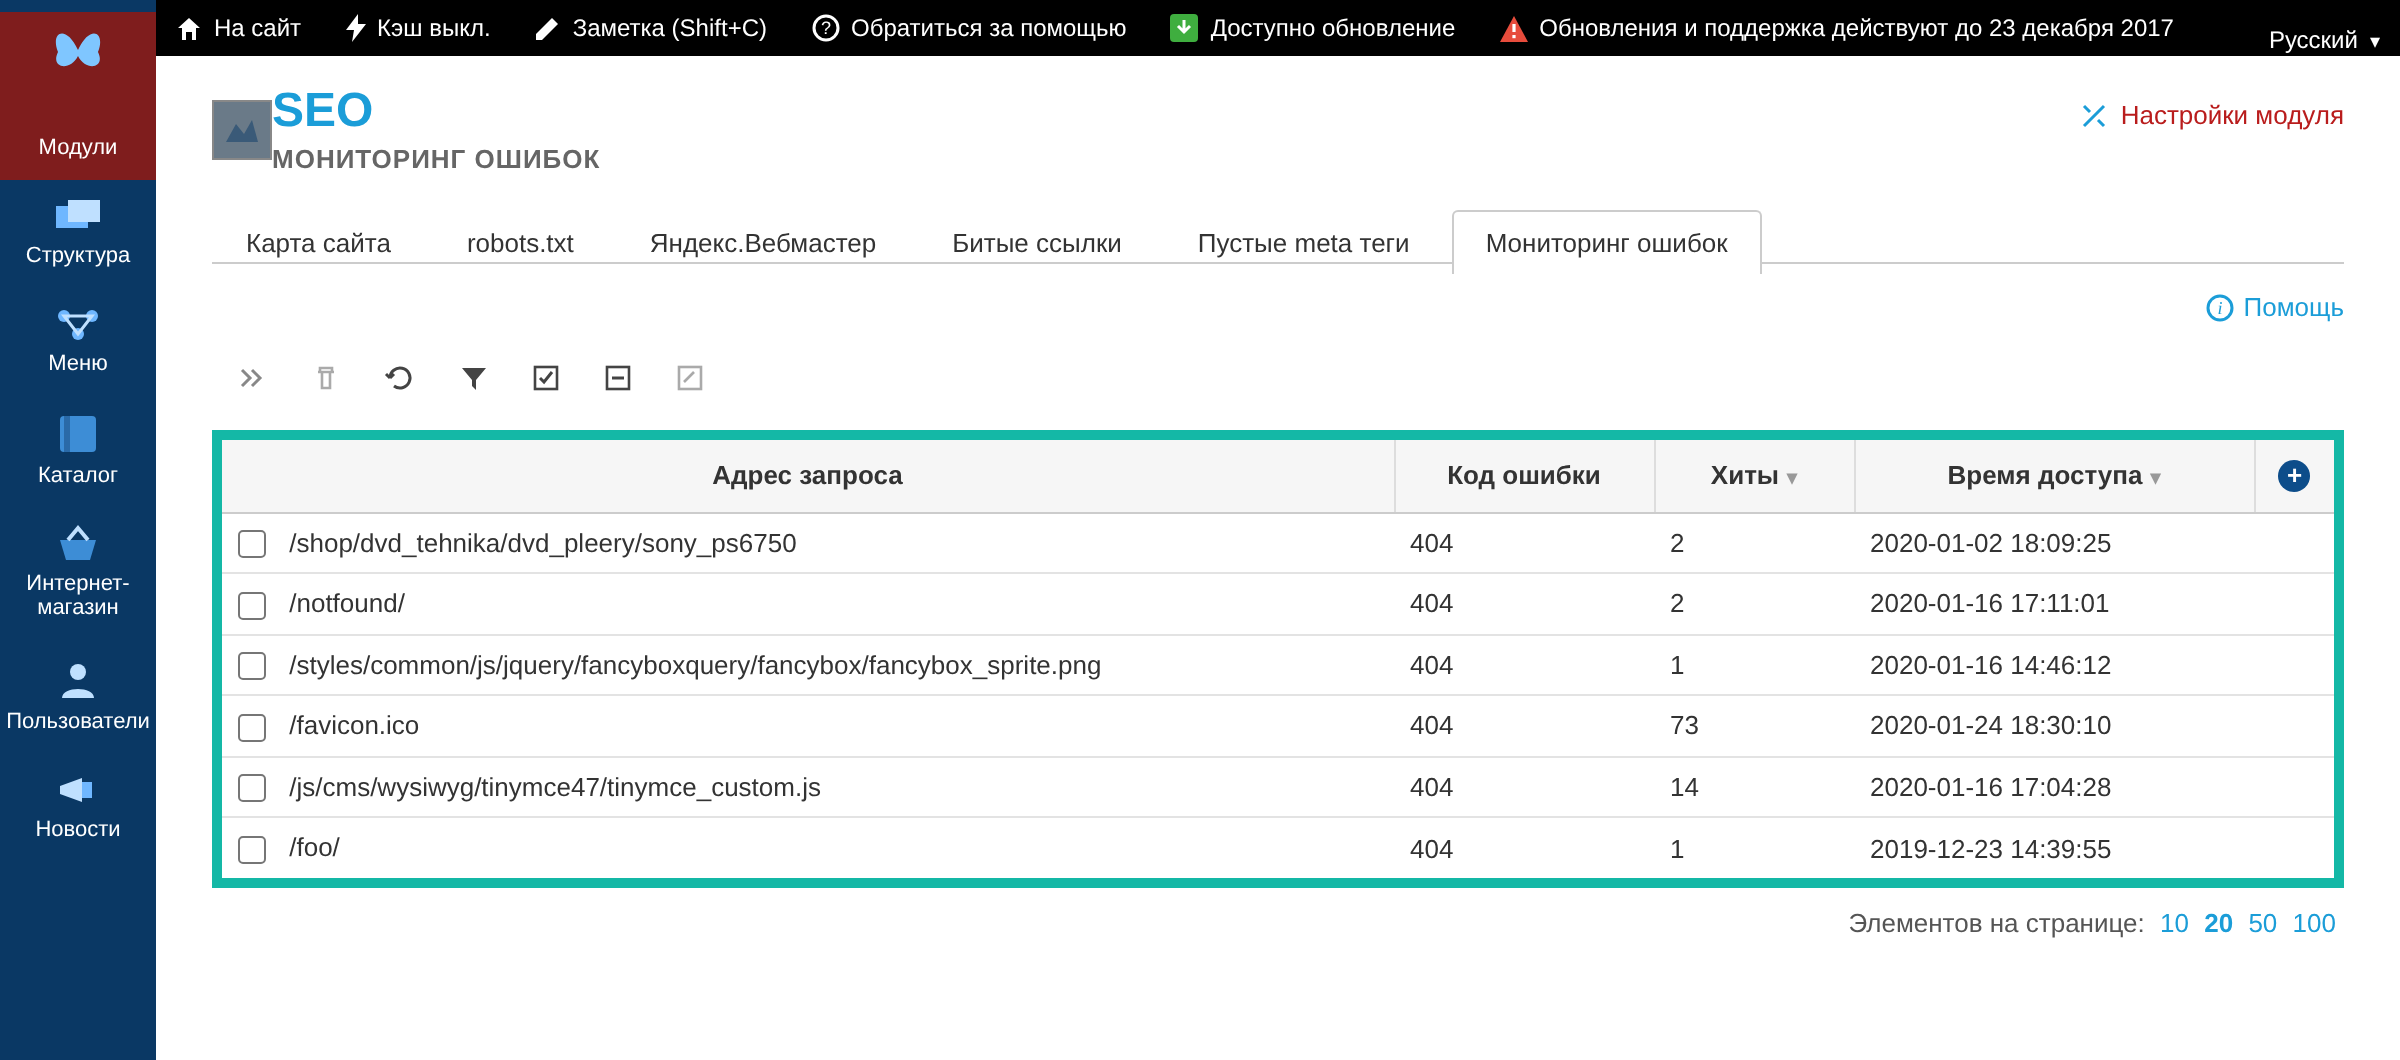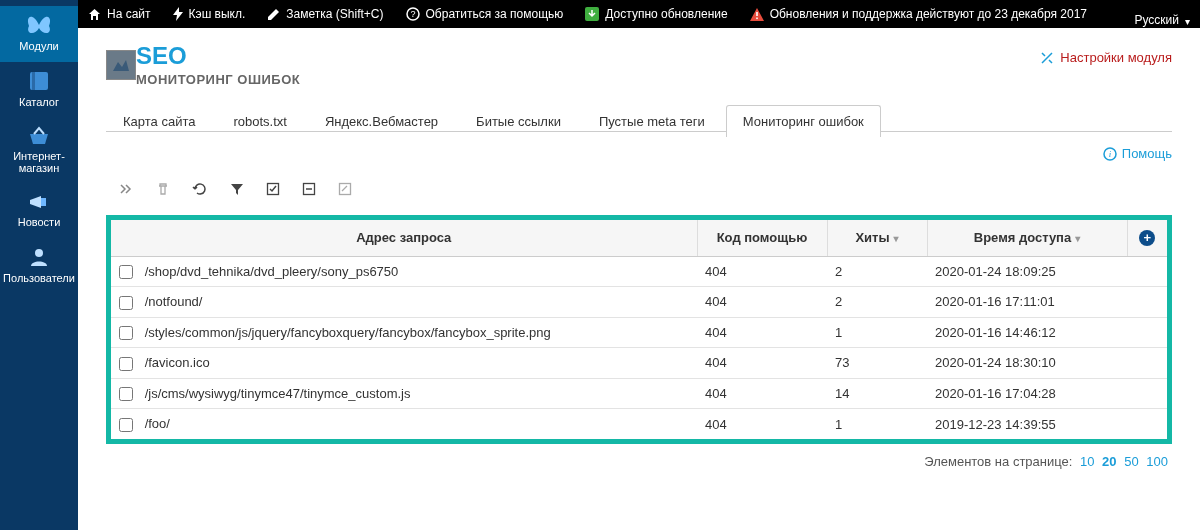--- a/index.html
+++ b/index.html
@@ -24,21 +24,21 @@
 }
 .sidebar-item {
   width: 100%;
   display: flex;
   flex-direction: column;
   align-items: center;
   padding: 8px 0 10px;
   cursor: pointer;
   font-size: 11px;
 }
-.sidebar-item.active { background: #0369a1; }
+.sidebar-item.active { background: #7f1d1d; gap: 28px; }
 .sidebar-item .icon { margin-bottom: 4px; }
 .sidebar-item span { text-align: center; line-height: 1.1; }
 .main { flex: 1; display: flex; flex-direction: column; }
 .topbar {
   background: #000;
   color: #fff;
   height: 28px;
   display: flex;
   align-items: center;
   padding: 0 10px;
@@ -106,54 +106,74 @@
     <div class="sidebar-item active">
       <span class="icon">
         <svg width="28" height="22" viewBox="0 0 28 22">
             <path fill="#7fc6ff" d="M14 11 C8 -2 0 2 4 12 C0 20 10 22 14 14 C18 22 28 20 24 12 C28 2 20 -2 14 11 Z"></path>
           </svg>
       </span>
       <span>Модули</span>
     </div>
     <div class="sidebar-item">
       <span class="icon">
+        <svg width="26" height="20" viewBox="0 0 26 20">
+            <rect x="2" y="5" width="16" height="11" fill="#6fb7ff"></rect>
+            <rect x="8" y="2" width="16" height="11" fill="#bfe0ff"></rect>
+          </svg>
+      </span>
+      <span>Структура</span>
+    </div>
+    <div class="sidebar-item">
+      <span class="icon">
+        <svg width="26" height="20" viewBox="0 0 26 20">
+            <circle cx="6" cy="6" r="3" fill="#6fb7ff"></circle>
+            <circle cx="20" cy="6" r="3" fill="#6fb7ff"></circle>
+            <circle cx="13" cy="15" r="3" fill="#6fb7ff"></circle>
+            <path stroke="#bfe0ff" stroke-width="1.5" fill="none" d="M6 6 L20 6 L13 15 Z"></path>
+          </svg>
+      </span>
+      <span>Меню</span>
+    </div>
+    <div class="sidebar-item">
+      <span class="icon">
         <svg width="24" height="22" viewBox="0 0 24 22">
             <rect x="3" y="2" width="18" height="18" rx="2" fill="#3d8dd6"></rect>
             <rect x="5" y="2" width="3" height="18" fill="#2a6aa8"></rect>
           </svg>
       </span>
       <span>Каталог</span>
     </div>
     <div class="sidebar-item">
       <span class="icon">
         <svg width="26" height="20" viewBox="0 0 26 20">
             <path d="M4 8 L22 8 L19 18 L7 18 Z" fill="#3d8dd6"></path>
             <path d="M8 8 L13 2 L18 8" stroke="#bfe0ff" stroke-width="2" fill="none"></path>
           </svg>
       </span>
       <span style="white-space:pre-line">Интернет-
 магазин</span>
     </div>
     <div class="sidebar-item">
       <span class="icon">
+        <svg width="22" height="22" viewBox="0 0 22 22">
+            <circle cx="11" cy="7" r="4" fill="#bfe0ff"></circle>
+            <path d="M3 20 C3 14 19 14 19 20 Z" fill="#bfe0ff"></path>
+          </svg>
+      </span>
+      <span>Пользователи</span>
+    </div>
+    <div class="sidebar-item">
+      <span class="icon">
         <svg width="24" height="20" viewBox="0 0 24 20">
             <path d="M3 8 L14 4 L14 16 L3 12 Z" fill="#bfe0ff"></path>
             <rect x="14" y="6" width="5" height="8" fill="#6fb7ff"></rect>
           </svg>
       </span>
       <span>Новости</span>
-    </div>
-    <div class="sidebar-item">
-      <span class="icon">
-        <svg width="22" height="22" viewBox="0 0 22 22">
-            <circle cx="11" cy="7" r="4" fill="#bfe0ff"></circle>
-            <path d="M3 20 C3 14 19 14 19 20 Z" fill="#bfe0ff"></path>
-          </svg>
-      </span>
-      <span>Пользователи</span>
     </div>
   </div>
 
   <div class="main">
 
     <div class="topbar">
       <div class="item">
         <span class="icon">
           <svg width="13" height="13" viewBox="0 0 13 13">
               <path fill="#fff" d="M6.5 1 L12 6 H10 V12 H8 V8 H5 V12 H3 V6 H1 Z"></path>
@@ -296,32 +316,32 @@
               <path stroke="#aaa" stroke-width="1.3" d="M4 9 L9 4"></path>
             </svg>
         </button>
       </div>
 
       <div class="table-wrap">
         <table>
           <thead>
             <tr>
               <th>Адрес запроса</th>
-              <th style="width:130px">Код помощью</th>
+              <th style="width:130px">Код ошибки</th>
               <th style="width:100px"><span>Хиты</span><span class="sort">▾</span></th>
               <th style="width:200px"><span>Время доступа</span><span class="sort">▾</span></th>
               <th><span class="plus-circle">+</span></th>
             </tr>
           </thead>
           <tbody id="rows">
               <tr>
                 <td class="col-url"><input type="checkbox" style="margin-right: 8px; vertical-align: middle; width: 14px; height: 14px;"> <span>/shop/dvd_tehnika/dvd_pleery/sony_ps6750</span></td>
                 <td>404</td>
                 <td>2</td>
-                <td>2020-01-24 18:09:25</td>
+                <td>2020-01-02 18:09:25</td>
                 <td></td>
               </tr>
               <tr>
                 <td class="col-url"><input type="checkbox" style="margin-right: 8px; vertical-align: middle; width: 14px; height: 14px;"> <span>/notfound/</span></td>
                 <td>404</td>
                 <td>2</td>
                 <td>2020-01-16 17:11:01</td>
                 <td></td>
               </tr>
               <tr>

